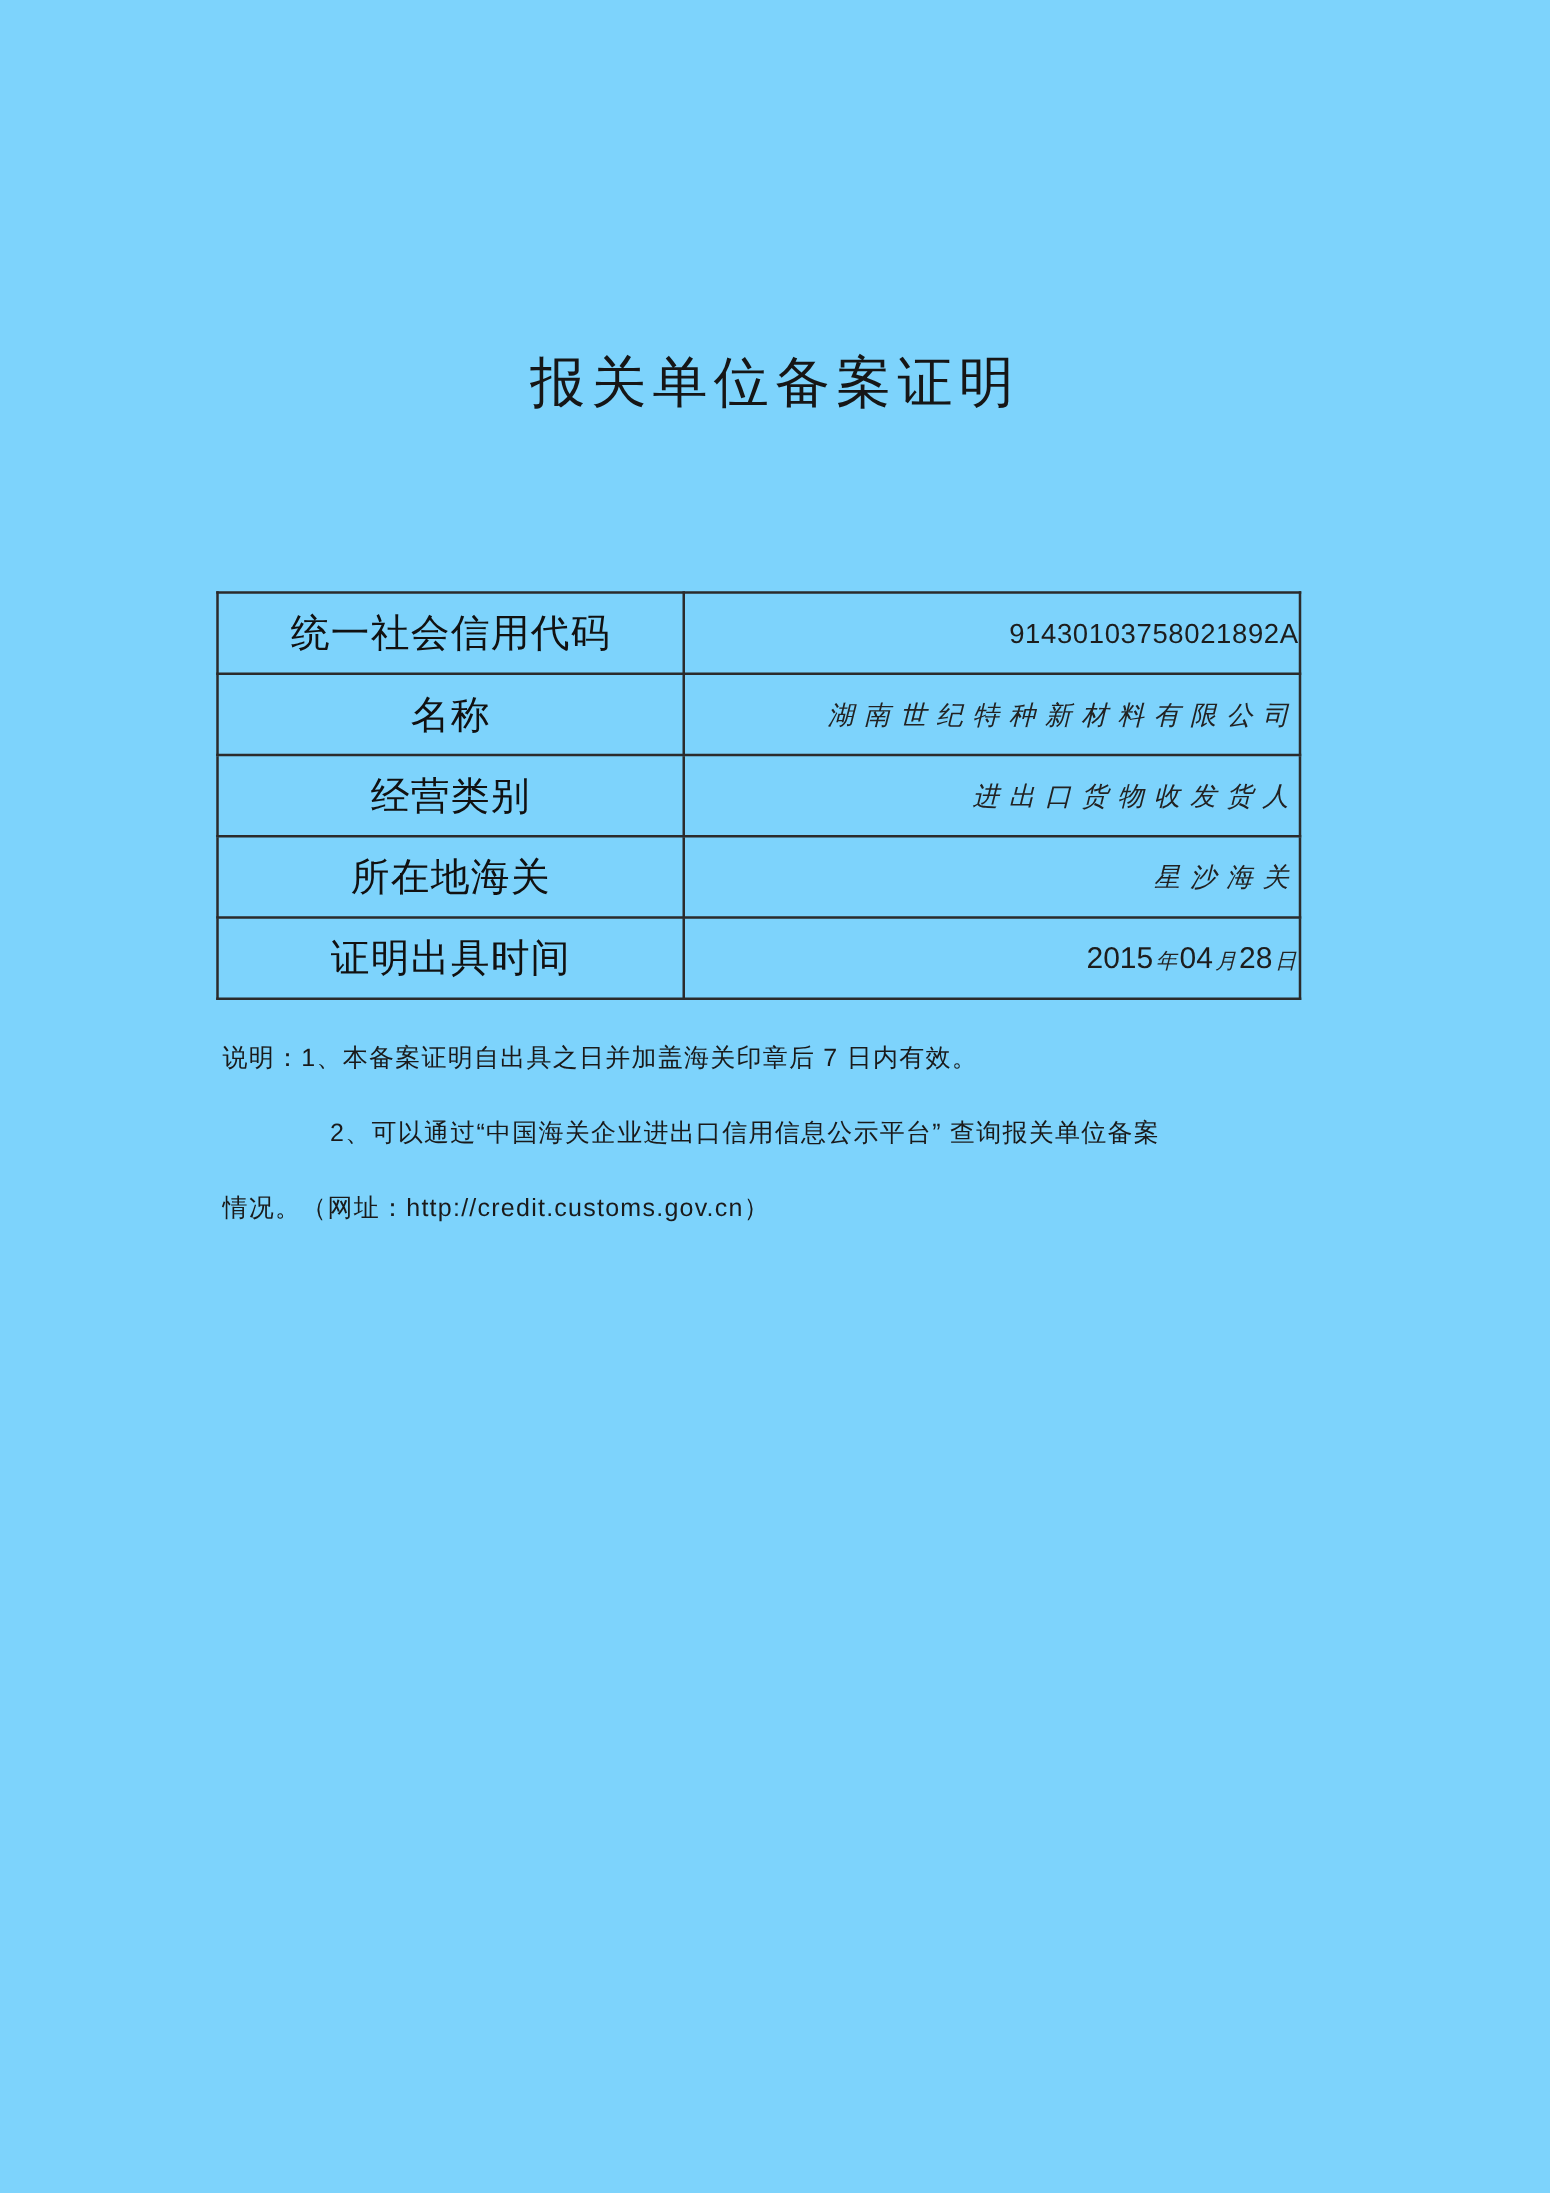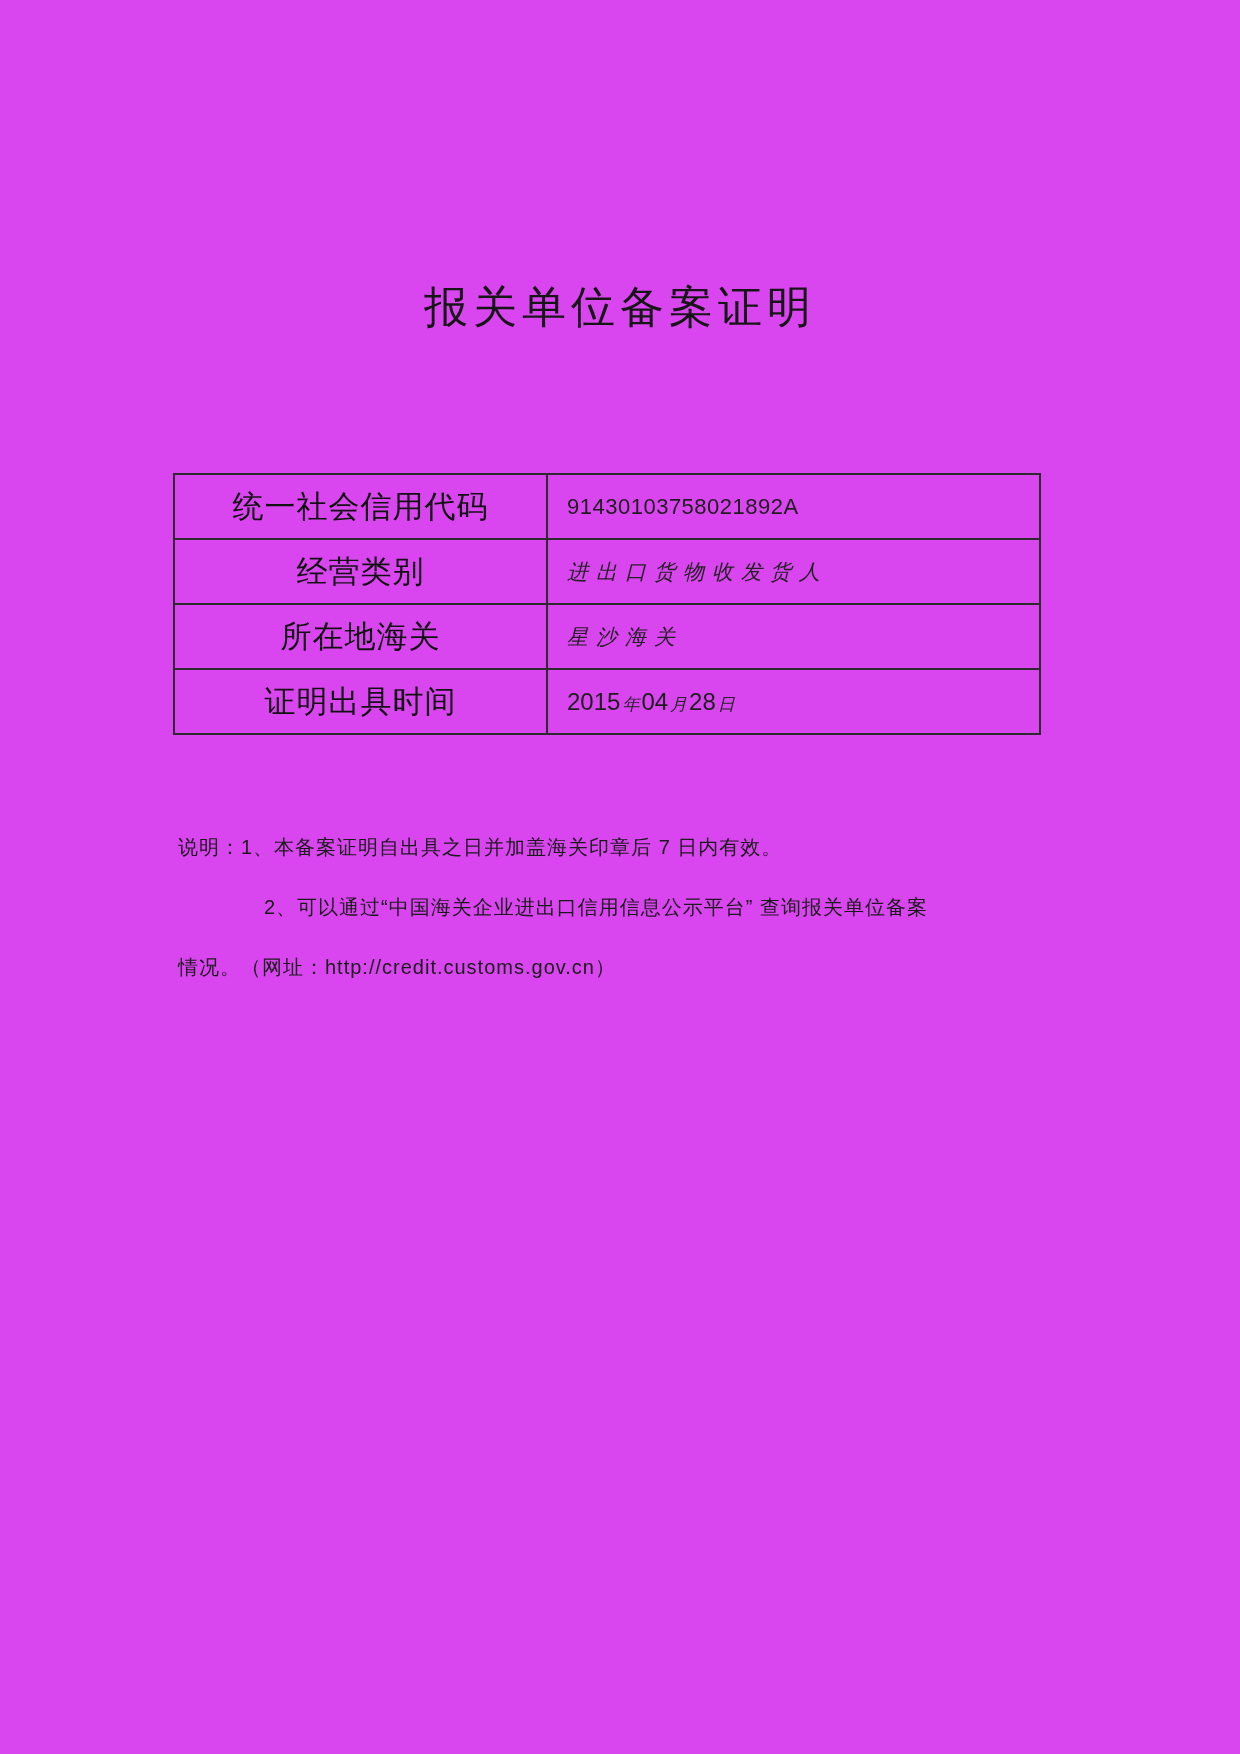--- a/index.html
+++ b/index.html
@@ -4,21 +4,21 @@
 <style>
   * { margin: 0; padding: 0; box-sizing: border-box; }
   html, body { background: #e8e8e8; }
   body { font-family: "Liberation Sans", sans-serif; }
 
   .page {
     position: relative;
     width: 1240px;
     height: 1754px;
     margin: 0 auto;
-    background: #d946ef;
+    background: #7dd3fc;
     color: #1b1b1b;
     overflow: hidden;
   }
 
   .doc-title {
     position: absolute;
     top: 283px;
     left: 0;
     width: 100%;
     text-align: center;
@@ -45,22 +45,22 @@
   }
   .label-cell {
     width: 373px;
     text-align: center;
     font-size: 31px;
     color: #111111;
     letter-spacing: 1px;
   }
   .value-cell {
     width: 493px;
-    text-align: left;
-    padding-left: 19px;
+    text-align: right;
+    padding-left: 9px;
   }
   .print {
     font-size: 22px;
     letter-spacing: 0.5px;
     color: #1d1d1d;
   }
   .handwritten {
     font-style: italic;
     font-size: 21px;
     letter-spacing: 8px;
@@ -99,20 +99,24 @@
 
   <div class="doc-title">报关单位备案证明</div>
 
   <table class="cert-table">
     <tbody>
       <tr>
         <td class="label-cell">统一社会信用代码</td>
         <td class="value-cell print">91430103758021892A</td>
       </tr>
       <tr>
+        <td class="label-cell">名称</td>
+        <td class="value-cell handwritten">湖南世纪特种新材料有限公司</td>
+      </tr>
+      <tr>
         <td class="label-cell">经营类别</td>
         <td class="value-cell handwritten">进出口货物收发货人</td>
       </tr>
       <tr>
         <td class="label-cell">所在地海关</td>
         <td class="value-cell handwritten">星沙海关</td>
       </tr>
       <tr>
         <td class="label-cell">证明出具时间</td>
         <td class="value-cell">

